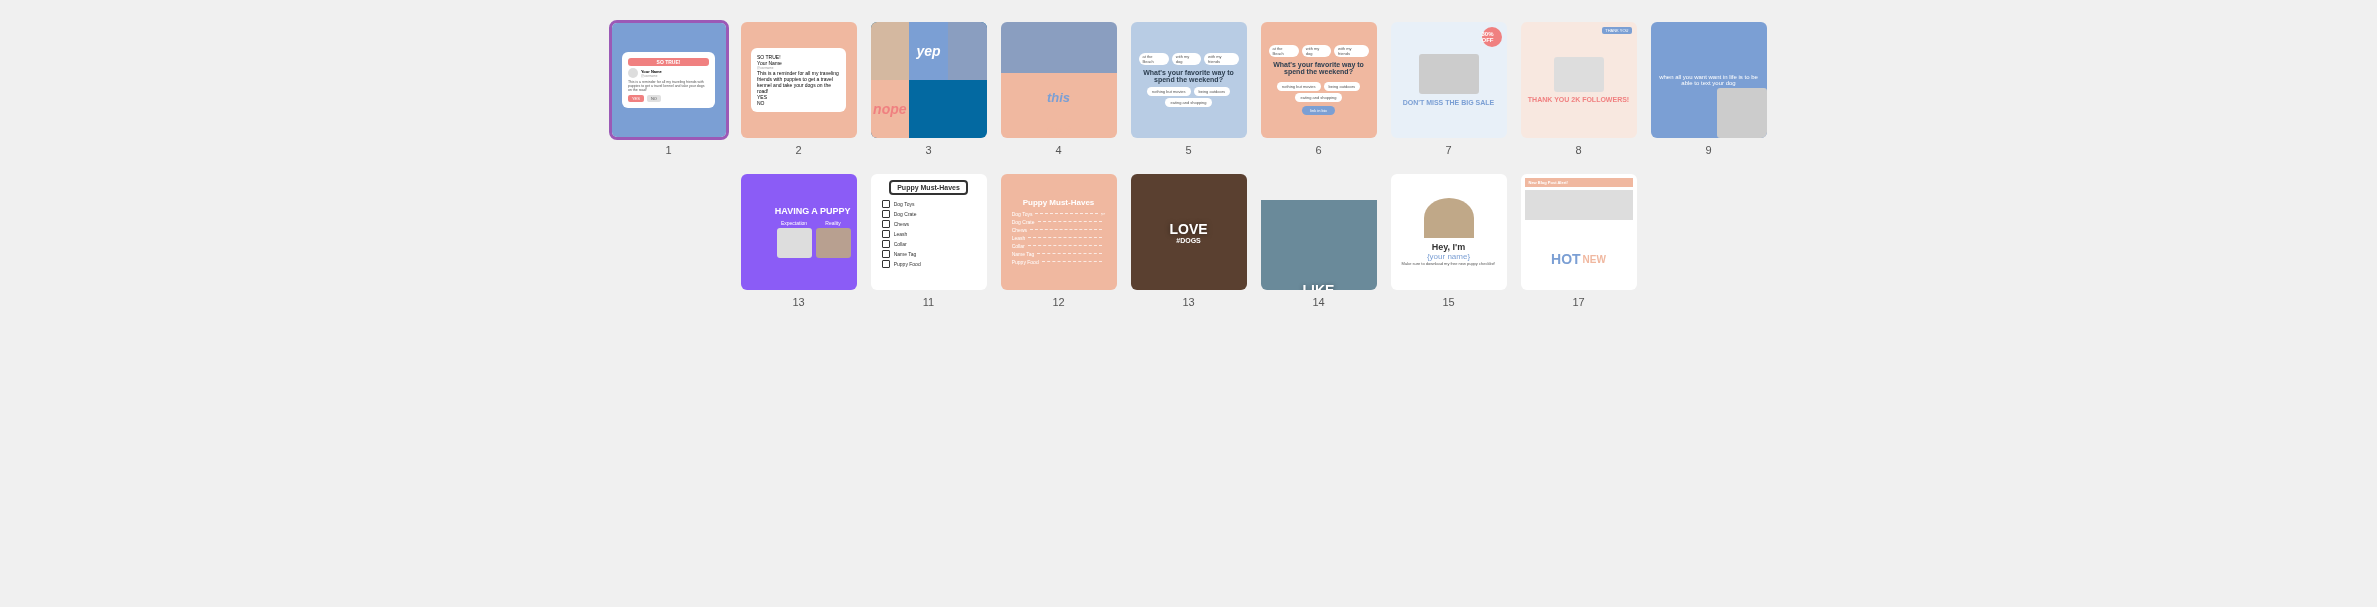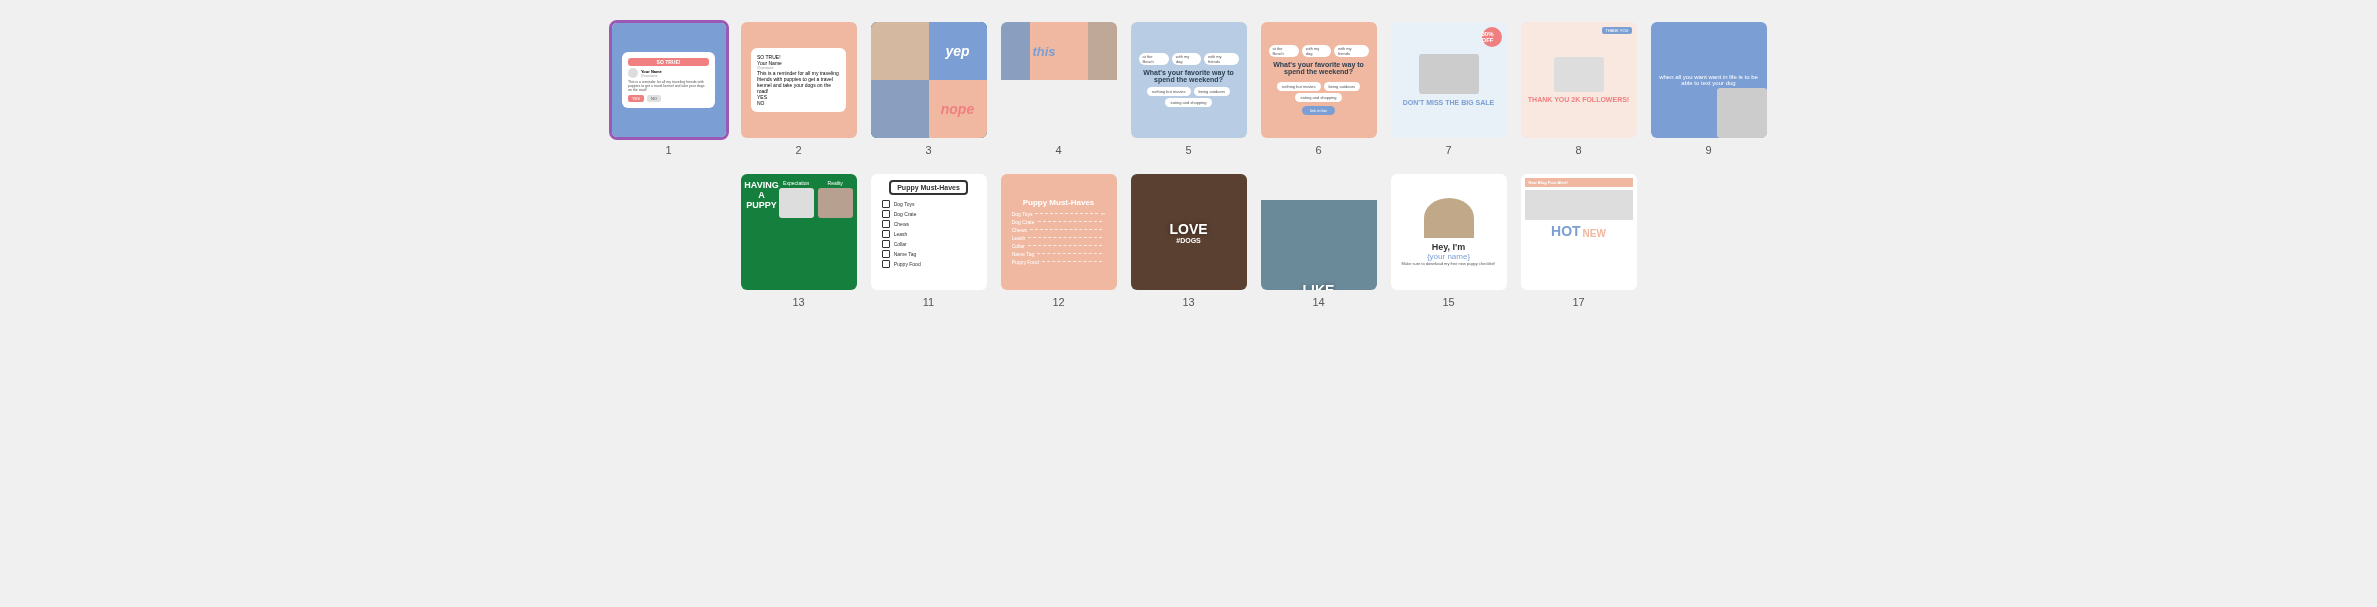--- a/index.html
+++ b/index.html
@@ -115,21 +115,21 @@
       border-radius: 6px;
       padding: 6px;
       width: 95%;
       font-size: 5px;
     }
 
     
     .slide-3 {
       background: #0369a1;
       display: grid;
-      grid-template-columns: 1fr 1fr;
+      grid-template-columns: 1fr 1fr 1fr;
       grid-template-rows: 1fr 1fr;
     }
     .slide-3 .q1 { background: #f0b8a0; display: flex; align-items: center; justify-content: center; }
     .slide-3 .q2 { background: #7b9fd4; display: flex; align-items: center; justify-content: center; }
     .slide-3 .q3 { background: #7b9fd4; display: flex; align-items: center; justify-content: center; }
     .slide-3 .q4 { background: #f0b8a0; position: relative; overflow: hidden; }
     .slide-3 .yep-text {
       color: white;
       font-size: 14px;
       font-weight: 900;
@@ -138,21 +138,21 @@
     .slide-3 .nope-text {
       color: #f08080;
       font-size: 14px;
       font-weight: 900;
       font-style: italic;
     }
 
     
     .slide-4 {
       display: grid;
-      grid-template-columns: 1fr 1fr 1fr 1fr;
+      grid-template-columns: 1fr;
       grid-template-rows: 1fr 1fr;
     }
     .slide-4 .t1 { background: #7b9fd4; display: flex; align-items: center; justify-content: center; }
     .slide-4 .t2 { background: #f0b8a0; display: flex; align-items: center; justify-content: center; }
     .slide-4 .t3 { background: #f0b8a0; display: flex; align-items: center; justify-content: center; }
     .slide-4 .t4 { background: #7b9fd4; display: flex; align-items: center; justify-content: center; }
     .slide-4 .this-text {
       color: #7b9fd4;
       font-size: 13px;
       font-weight: 900;
@@ -286,24 +286,24 @@
       padding: 8px;
     }
     .slide-9 .text-content {
       color: white;
       font-size: 6px;
       text-align: center;
     }
 
     
     .slide-10 {
-      background: #15803d;
-      display: flex;
-      flex-direction: row;
-      align-items: flex-start;
+      background: #8b5cf6;
+      display: flex;
+      flex-direction: column;
+      align-items: flex-end;
       justify-content: center;
       padding: 6px;
     }
     .slide-10 .title {
       font-size: 9px;
       font-weight: 900;
       color: white;
       text-align: center;
       margin-bottom: 4px;
     }
@@ -823,21 +823,21 @@
       </div>
       <div class="card-number">15</div>
     </div>
 
 
     <div class="card">
       <div class="card-thumbnail">
         <div class="slide-17" style="width:100%;height:100%;">
           <div class="top-bar">New Blog Post Alert!</div>
           <div style="width:100%;background:#ddd;height:30px;margin-bottom:3px;"></div>
-          <div style="display:flex;gap:2px;align-items:flex-end;">
+          <div style="display:flex;gap:2px;align-items:center;margin-top:28px;">
             <div class="hot-text">HOT</div>
             <div class="new-text">NEW</div>
           </div>
         </div>
       </div>
       <div class="card-number">17</div>
     </div>
 
 
   </div>

